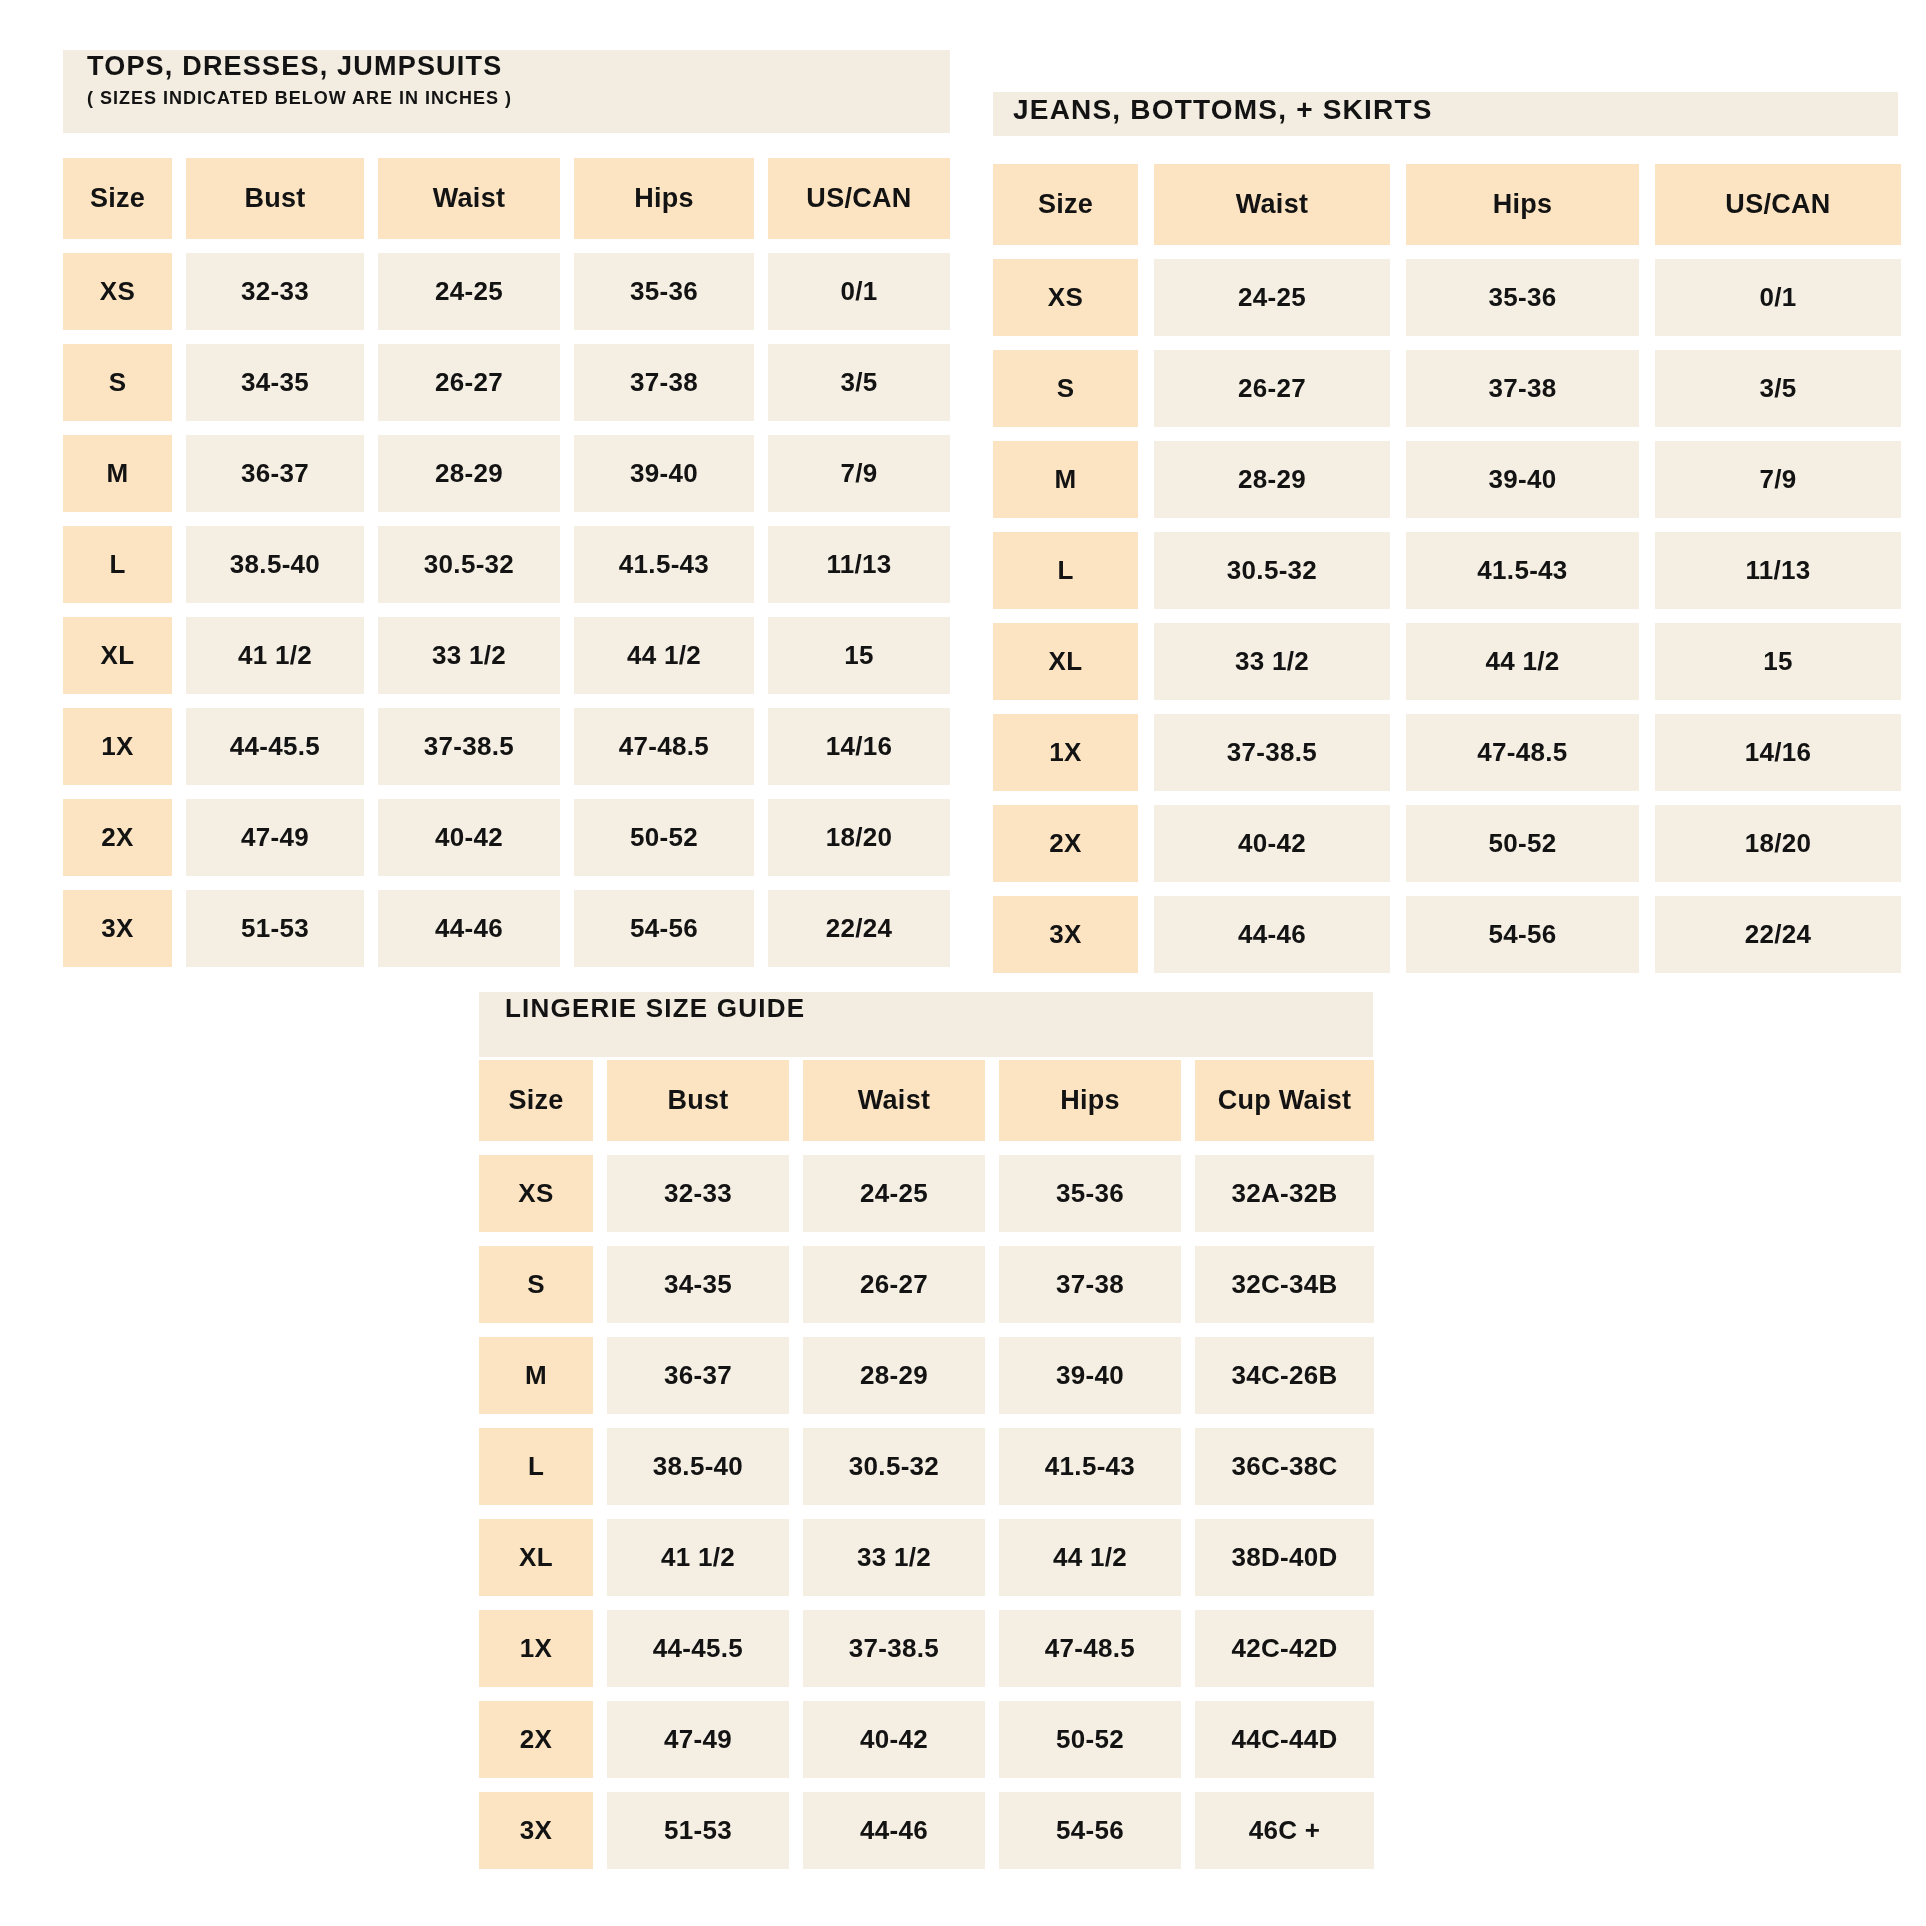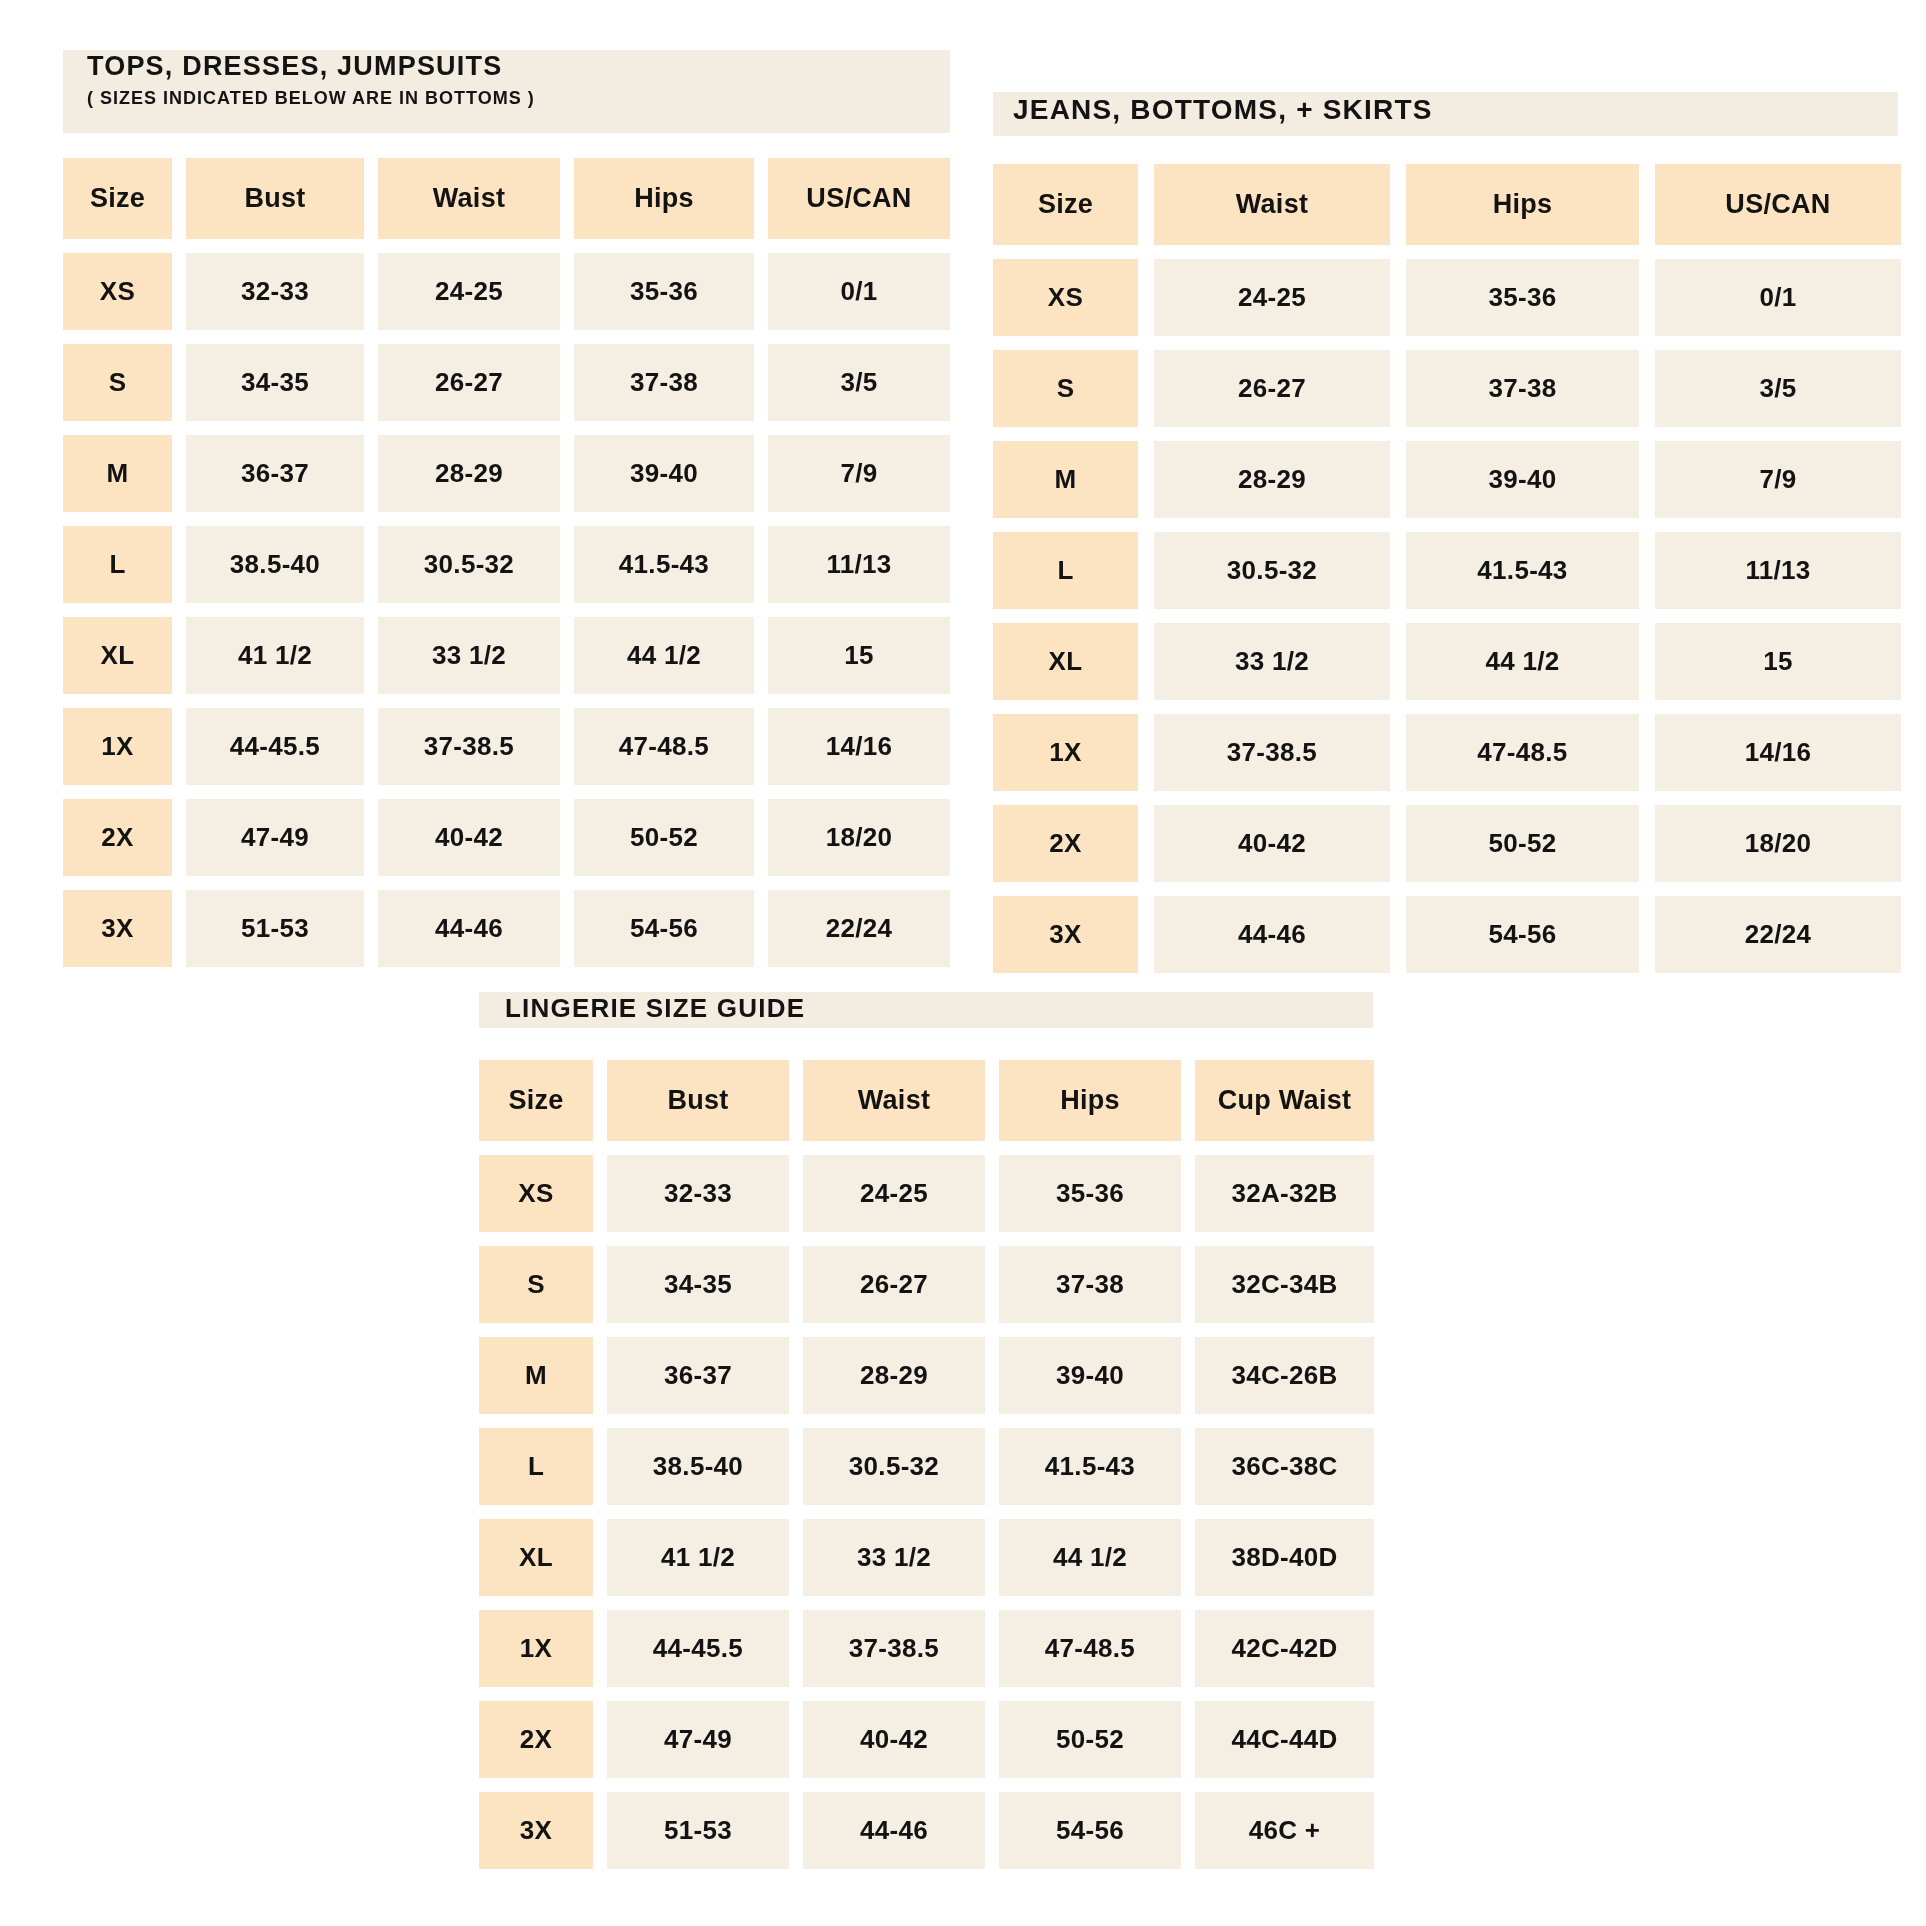--- a/index.html
+++ b/index.html
@@ -33,21 +33,21 @@
   .banner .subtitle{
     font-weight:bold;
     letter-spacing:1px;
     white-space:nowrap;
   }
   #tops-banner{left:63px;top:50px;width:887px;height:83px;padding-left:24px;}
   #tops-banner .title{font-size:27px;}
   #tops-banner .subtitle{font-size:18px;margin-top:4px;}
   #jeans-banner{left:993px;top:92px;width:905px;height:44px;padding-left:20px;}
   #jeans-banner .title{font-size:28px;}
-  #lingerie-banner{left:479px;top:992px;width:894px;height:36px;padding-left:26px;}
+  #lingerie-banner{left:479px;top:992px;width:894px;height:65px;padding-left:26px;}
   #lingerie-banner .title{font-size:26px;}
 
   .grid{
     position:absolute;
     display:grid;
     row-gap:14px;
     grid-auto-rows:77px;
   }
   #tops-grid{
     left:63px;top:158px;
@@ -79,21 +79,21 @@
   .cell.size{background:var(--peach);}
 </style>
 </head>
 <body>
 
 <div class="canvas">
 
   <section>
     <div class="banner" id="tops-banner">
       <div class="title">TOPS, DRESSES, JUMPSUITS</div>
-      <div class="subtitle">( SIZES INDICATED BELOW ARE IN BOTTOMS )</div>
+      <div class="subtitle">( SIZES INDICATED BELOW ARE IN INCHES )</div>
     </div>
     <div class="grid" id="tops-grid">
         <div class="cell head">Size</div>
         <div class="cell head">Bust</div>
         <div class="cell head">Waist</div>
         <div class="cell head">Hips</div>
         <div class="cell head">US/CAN</div>
         <div class="cell size">XS</div>
         <div class="cell">32-33</div>
         <div class="cell">24-25</div>

